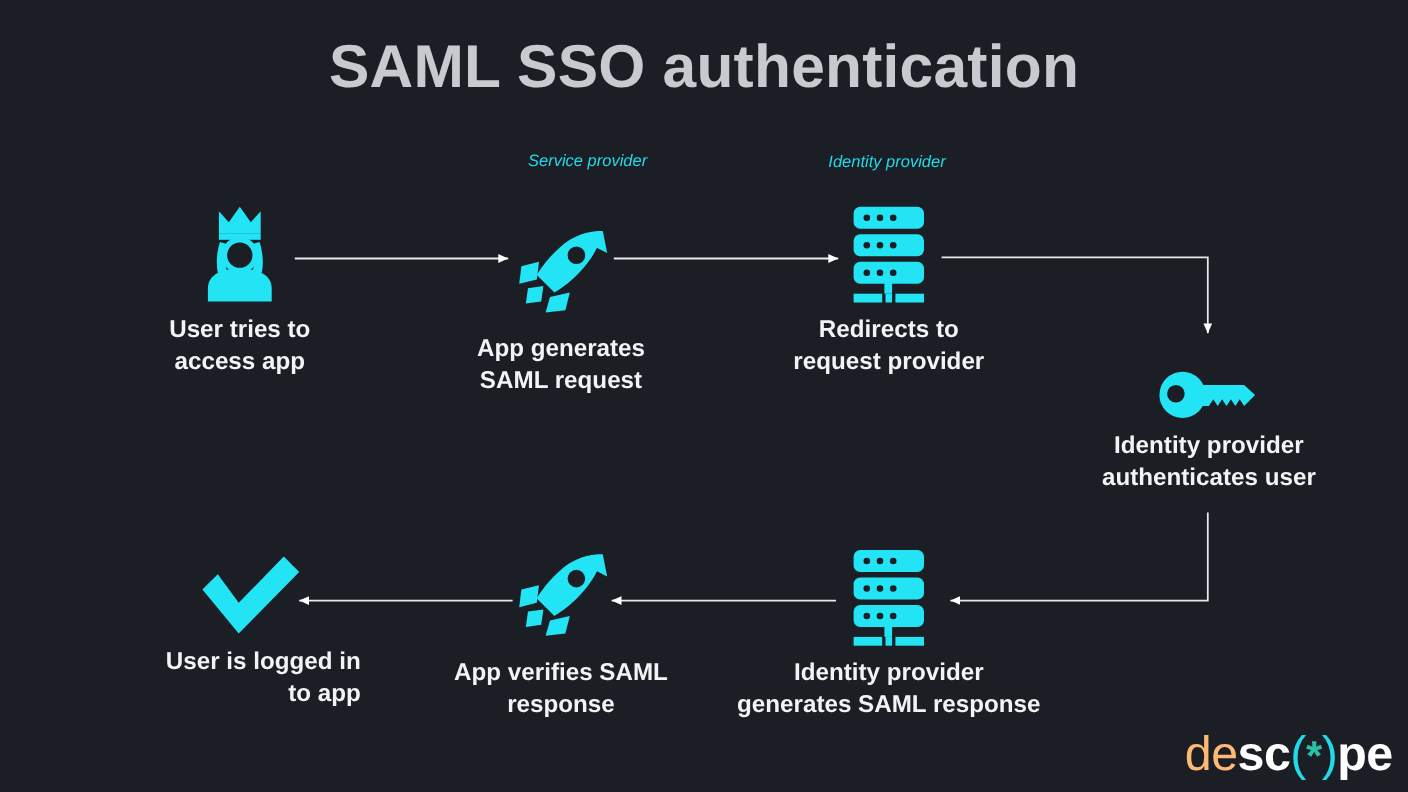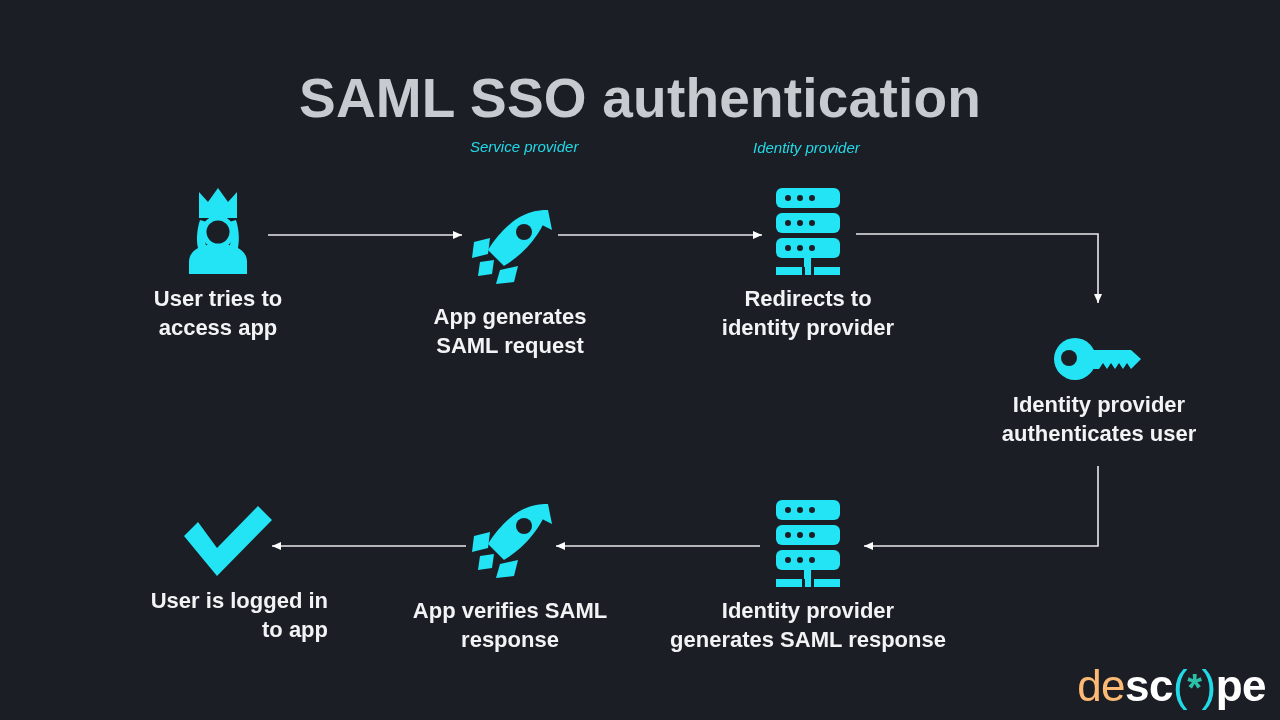--- a/index.html
+++ b/index.html
@@ -18,21 +18,20 @@
   .title {
     position: absolute;
     left: 0;
     top: 28px;
     width: 1280px;
     text-align: center;
     font-size: 55px;
     font-weight: bold;
     color: #c7cacf;
     letter-spacing: 0.2px;
-    margin-top: 38px;
   }
   .swimlane-label {
     position: absolute;
     font-size: 15px;
     font-style: italic;
     color: #22d9e8;
     white-space: nowrap;
   }
   .node {
     position: absolute;
@@ -74,21 +73,21 @@
   .logo .paren { font-weight: 300; color: #22d9e8; }
   .logo .ast { font-weight: bold; color: #2bbfa8; font-size: 38px; }
 </style>
 </head>
 <body>
 
 <div class="stage">
 
   <div class="title">SAML SSO authentication</div>
 
-  <div class="swimlane-label" style="left:470px; top:138px;">Service provider</div>
+  <div class="swimlane-label" style="left:480px; top:138px;">Service provider</div>
   <div class="swimlane-label" style="left:753px; top:139px;">Identity provider</div>
 
   <svg class="edges" viewBox="0 0 1280 720">
     <defs>
       <marker id="arrR" markerWidth="10" markerHeight="8" refX="9" refY="4" orient="auto" markerUnits="userSpaceOnUse">
         <path d="M0,0 L9,4 L0,8 Z" fill="#ffffff"></path>
       </marker>
       <marker id="arrL" markerWidth="10" markerHeight="8" refX="9" refY="4" orient="auto" markerUnits="userSpaceOnUse">
         <path d="M0,0 L9,4 L0,8 Z" fill="#ffffff"></path>
       </marker>
@@ -146,21 +145,21 @@
       <rect x="3" y="52" width="64" height="20" rx="6" fill="#22e4f5"></rect>
       <circle cx="15" cy="62" r="3" fill="#1b1e25"></circle>
       <circle cx="27" cy="62" r="3" fill="#1b1e25"></circle>
       <circle cx="39" cy="62" r="3" fill="#1b1e25"></circle>
       <rect x="31" y="71" width="7" height="10" fill="#22e4f5"></rect>
       <rect x="3" y="81" width="26" height="8" fill="#22e4f5"></rect>
       <rect x="32" y="81" width="6" height="8" fill="#22e4f5"></rect>
       <rect x="41" y="81" width="26" height="8" fill="#22e4f5"></rect>
     </svg>
     <div class="caption">Redirects to
-identity provider</div>
+request provider</div>
   </div>
 
   <div class="node" style="left:999px; top:336px; width:200px;">
     <svg class="icon" width="92" height="46" viewBox="0 0 92 46">
       <circle cx="22" cy="23" r="21" fill="#22e4f5"></circle>
       <circle cx="16" cy="22" r="8" fill="#1b1e25"></circle>
       <path d="M38,14 L78,14 L88,23 L78,33 L74,27 L70,33 L66,27 L62,33 L58,27 L54,33 L50,27 L46,33 L38,33 Z" fill="#22e4f5"></path>
     </svg>
     <div class="caption">Identity provider
 authenticates user</div>

